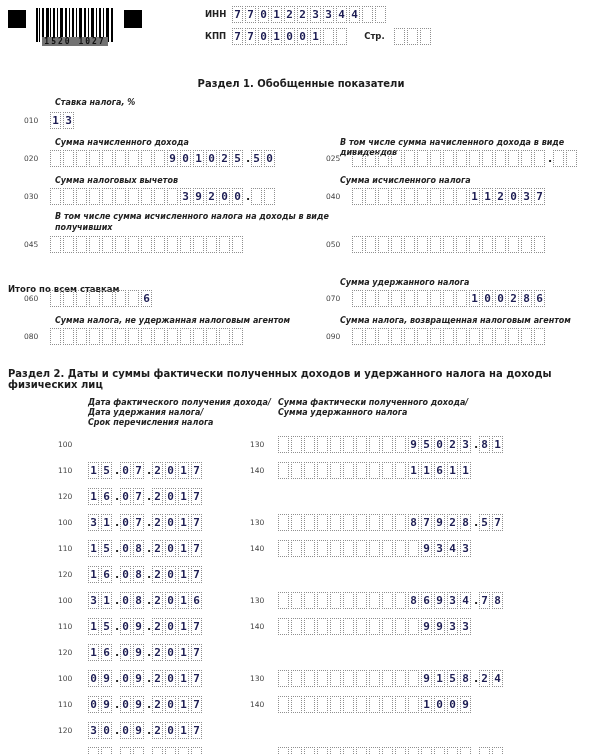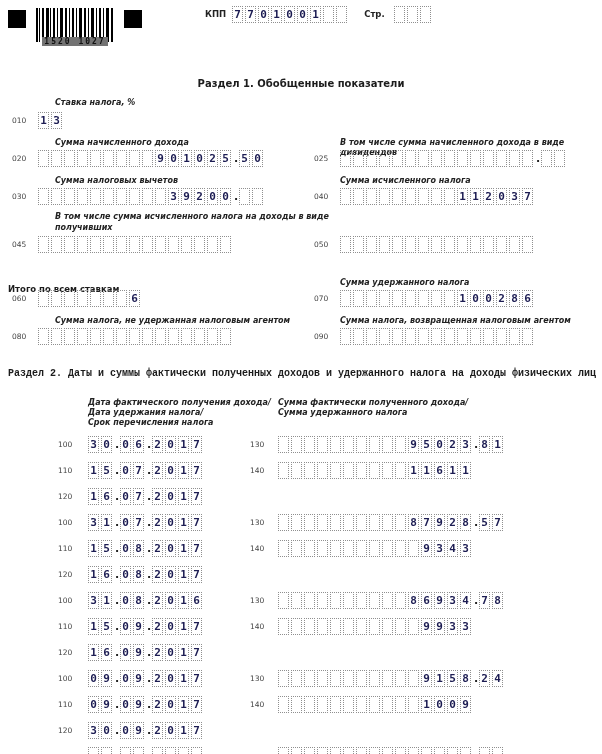--- a/index.html
+++ b/index.html
@@ -32,21 +32,21 @@
          line-height:17px; text-align:center; vertical-align:top; }
 
   
   .abs { position:absolute; }
   .s-title { font-weight:bold; font-size:10px; color:#1c1c1c; }
   .center { width:602px; text-align:center; }
   .lbl { font-style:italic; font-weight:bold; font-size:8px; color:#222; line-height:10px; }
   .code { font-size:7.5px; color:#444; line-height:17px; display:inline-block; width:24px; }
   .bold-sub { font-weight:bold; font-size:8.5px; color:#1c1c1c; }
 
-  .frow { position:absolute; left:0; width:508px; height:22px; }
+  .frow { position:absolute; left:12px; width:508px; height:22px; }
   .frow .code.lc { position:absolute; left:12px; text-align:left; }
   .frow .field.lf { position:absolute; left:38px; }
   .frow .code.rc { position:absolute; left:314px; text-align:left; }
   .frow .field.rf { position:absolute; left:340px; }
 
   
   .s2rows { position:absolute; top:436px; left:0; width:602px; }
   .s2row { position:relative; height:26px; }
   .s2row .code { position:absolute; line-height:17px; }
   .s2row .c1 { left:58px; width:24px; }
@@ -89,20 +89,24 @@
           <rect x="67" y="0" width="1" height="30"></rect>
             <rect x="70" y="0" width="3" height="34"></rect>
           <rect x="75" y="0" width="2" height="34"></rect>
         </g>
       </svg>
       <div class="bc-digits">1520 1027</div>
     </div>
     <div class="regsq sq2"></div>
     <div class="idblock">
       <div class="idrow">
+        <span class="idlbl">ИНН</span>
+        <span class="field"><span class="cell">7</span><span class="cell">7</span><span class="cell">0</span><span class="cell">1</span><span class="cell">2</span><span class="cell">2</span><span class="cell">3</span><span class="cell">3</span><span class="cell">4</span><span class="cell">4</span><span class="cell"></span><span class="cell"></span></span>
+      </div>
+      <div class="idrow">
         <span class="idlbl">КПП</span>
         <span class="field"><span class="cell">7</span><span class="cell">7</span><span class="cell">0</span><span class="cell">1</span><span class="cell">0</span><span class="cell">0</span><span class="cell">1</span><span class="cell"></span><span class="cell"></span></span>
         <span class="pglbl">Стр.</span>
         <span class="field"><span class="cell"></span><span class="cell"></span><span class="cell"></span></span>
       </div>
     </div>
   </div>
 
   <div class="abs s-title center" style="top:78px;">Раздел 1. Обобщенные показатели</div>
   <div class="abs lbl" style="top:98px; left:55px;">Ставка налога, %</div>
@@ -151,32 +155,31 @@
 
   <div class="abs lbl" style="top:316px; left:55px;">Сумма налога, не удержанная налоговым агентом</div>
   <div class="abs lbl" style="top:316px; left:340px;">Сумма налога, возвращенная налоговым агентом</div>
   <div class="frow" style="top:328px;">
     <span class="code lc">080</span>
     <span class="field lf"><span class="cell"></span><span class="cell"></span><span class="cell"></span><span class="cell"></span><span class="cell"></span><span class="cell"></span><span class="cell"></span><span class="cell"></span><span class="cell"></span><span class="cell"></span><span class="cell"></span><span class="cell"></span><span class="cell"></span><span class="cell"></span><span class="cell"></span></span>
     <span class="code rc">090</span>
     <span class="field rf"><span class="cell"></span><span class="cell"></span><span class="cell"></span><span class="cell"></span><span class="cell"></span><span class="cell"></span><span class="cell"></span><span class="cell"></span><span class="cell"></span><span class="cell"></span><span class="cell"></span><span class="cell"></span><span class="cell"></span><span class="cell"></span><span class="cell"></span></span>
   </div>
 
-  <div class="abs s-title" style="top:368px; left:8px;font-family:Liberation Mono, monospace;">Раздел 2. Даты и суммы фактически полученных доходов и удержанного налога на доходы физических лиц</div>
+  <div class="abs s-title" style="top:368px; left:8px;">Раздел 2. Даты и суммы фактически полученных доходов и удержанного налога на доходы физических лиц</div>
 
   <div class="abs lbl" style="top:398px; left:88px;">Дата фактического получения дохода/</div>
   <div class="abs lbl" style="top:408px; left:88px;">Дата удержания налога/</div>
   <div class="abs lbl" style="top:418px; left:88px;">Срок перечисления налога</div>
   <div class="abs lbl" style="top:398px; left:278px;">Сумма фактически полученного дохода/</div>
   <div class="abs lbl" style="top:408px; left:278px;">Сумма удержанного налога</div>
 
   <div class="s2rows">
     <div class="s2row">
       <span class="code c1">100</span>
-      <span class="field fdate"><span class="cell">3</span><span class="cell">0</span><span class="dot">.</span><span class="cell">0</span><span class="cell">6</span><span class="dot">.</span><span class="cell">2</span><span class="cell">0</span><span class="cell">1</span><span class="cell">7</span></span>
       <span class="code c2">130</span>
       <span class="field famt"><span class="cell"></span><span class="cell"></span><span class="cell"></span><span class="cell"></span><span class="cell"></span><span class="cell"></span><span class="cell"></span><span class="cell"></span><span class="cell"></span><span class="cell"></span><span class="cell">9</span><span class="cell">5</span><span class="cell">0</span><span class="cell">2</span><span class="cell">3</span><span class="dot">.</span><span class="cell">8</span><span class="cell">1</span></span>
     </div>
     <div class="s2row">
       <span class="code c1">110</span>
       <span class="field fdate"><span class="cell">1</span><span class="cell">5</span><span class="dot">.</span><span class="cell">0</span><span class="cell">7</span><span class="dot">.</span><span class="cell">2</span><span class="cell">0</span><span class="cell">1</span><span class="cell">7</span></span>
       <span class="code c2">140</span>
       <span class="field famt"><span class="cell"></span><span class="cell"></span><span class="cell"></span><span class="cell"></span><span class="cell"></span><span class="cell"></span><span class="cell"></span><span class="cell"></span><span class="cell"></span><span class="cell"></span><span class="cell">1</span><span class="cell">1</span><span class="cell">6</span><span class="cell">1</span><span class="cell">1</span></span>
     </div>
     <div class="s2row">

